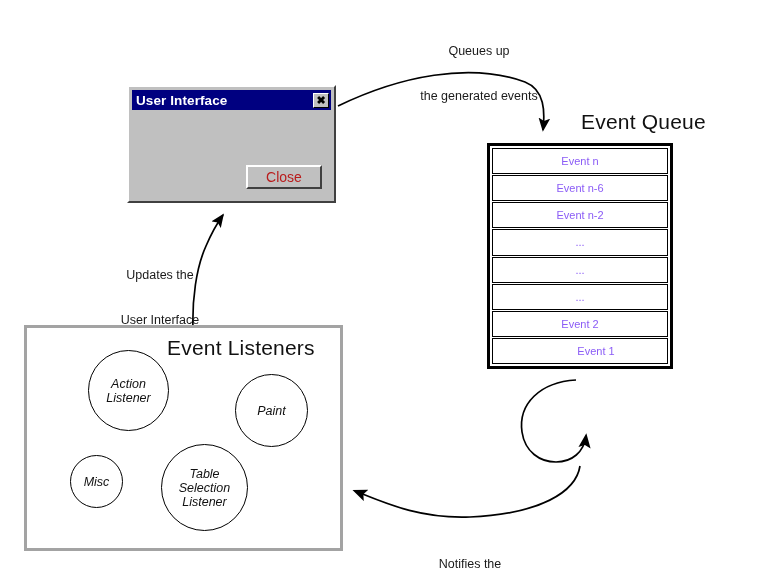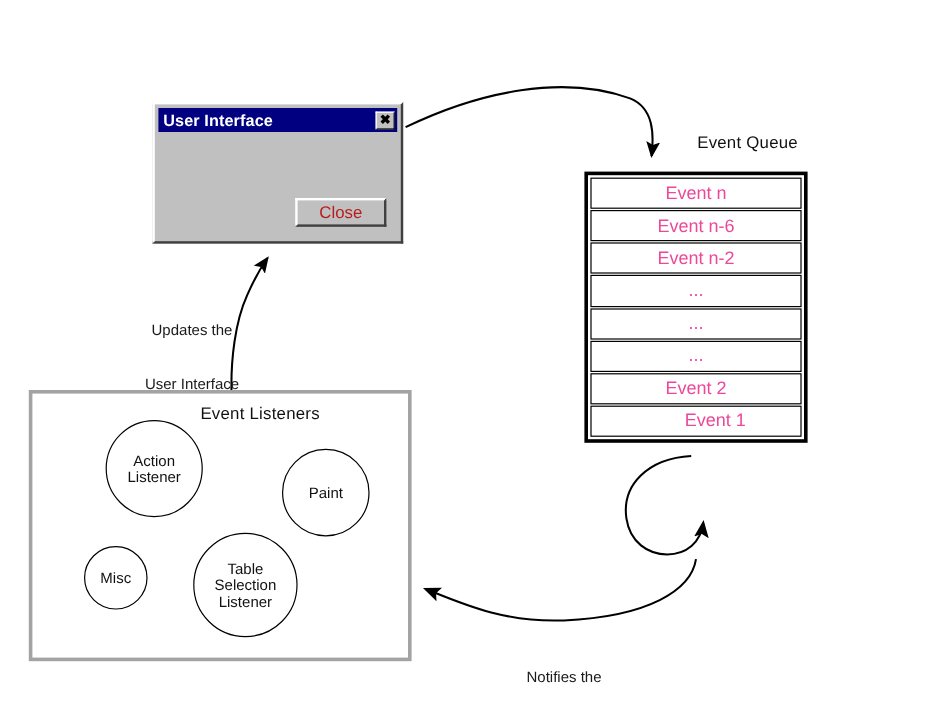--- a/index.html
+++ b/index.html
@@ -32,21 +32,21 @@
     font-size: 12.5px;
     line-height: 15px;
     text-align: center;
     white-space: pre;
     color: #1a1a1a;
   }
 
   
   .section-title {
     position: absolute;
-    font-size: 14px;
+    font-size: 21px;
     font-weight: normal;
     color: #111111;
     white-space: nowrap;
     letter-spacing: .2px;
   }
 
   
   #ui-window {
     position: absolute;
     left: 127px;
@@ -128,22 +128,22 @@
     flex-direction: column;
     padding: 2px;
   }
   .queue-cell {
     flex: 1 1 0;
     border: 1px solid #000000;
     margin-bottom: 1px;
     display: flex;
     align-items: center;
     justify-content: center;
-    font-size: 15px;
-    color: #ec4899;
+    font-size: 11px;
+    color: #8b5cf6;
     background: #ffffff;
     box-sizing: border-box;
   }
   .queue-cell:last-child { margin-bottom: 0; padding-left: 32px; }
 
   
   #event-listeners-box {
     position: absolute;
     left: 24px;
     top: 325px;
@@ -160,20 +160,21 @@
     background: #ffffff;
     display: flex;
     align-items: center;
     justify-content: center;
     text-align: center;
     font-size: 12.5px;
     line-height: 14px;
     color: #111111;
     white-space: pre;
     box-sizing: border-box;
+    font-style: italic;
   }
 </style>
 </head>
 <body>
 
 <div id="canvas">
 
   <svg id="vector-layer" viewBox="0 0 775 588">
     <defs>
       <marker id="ah" markerWidth="10" markerHeight="10" refX="7" refY="3.4" orient="auto" markerUnits="strokeWidth">
@@ -187,20 +188,24 @@
     <path d="M338,106 C 400,76 470,62 525,82 C 545,90 545,112 543,130" fill="none" stroke="#000000" stroke-width="1.7" marker-end="url(#ah)"></path>
 
     <path d="M193,330 C 192,300 196,268 206,246 C 212,232 218,222 223,215" fill="none" stroke="#000000" stroke-width="1.7" marker-end="url(#ah)"></path>
 
     <path d="M576,380 C 540,382 518,404 522,432 C 525,452 540,462 556,462
              C 572,462 584,452 586,436" fill="none" stroke="#000000" stroke-width="1.7" marker-end="url(#ah2)"></path>
 
     <path d="M580,466 C 576,492 540,514 470,517 C 420,519 385,503 355,491" fill="none" stroke="#000000" stroke-width="1.7" marker-end="url(#ah2)"></path>
   </svg>
 
+  <div class="annot" style="left:389px; top:14px; width:180px;">
+    <div>Queues up</div>
+    <div>the generated events</div>
+  </div>
 
   <div class="annot" style="left:86px; top:238px; width:148px; text-align:center;">
     <div>Updates the</div>
     <div>User Interface</div>
   </div>
 
   <div class="annot" style="left:390px; top:527px; width:160px;">
     <div>Notifies the</div>
     
   </div>

